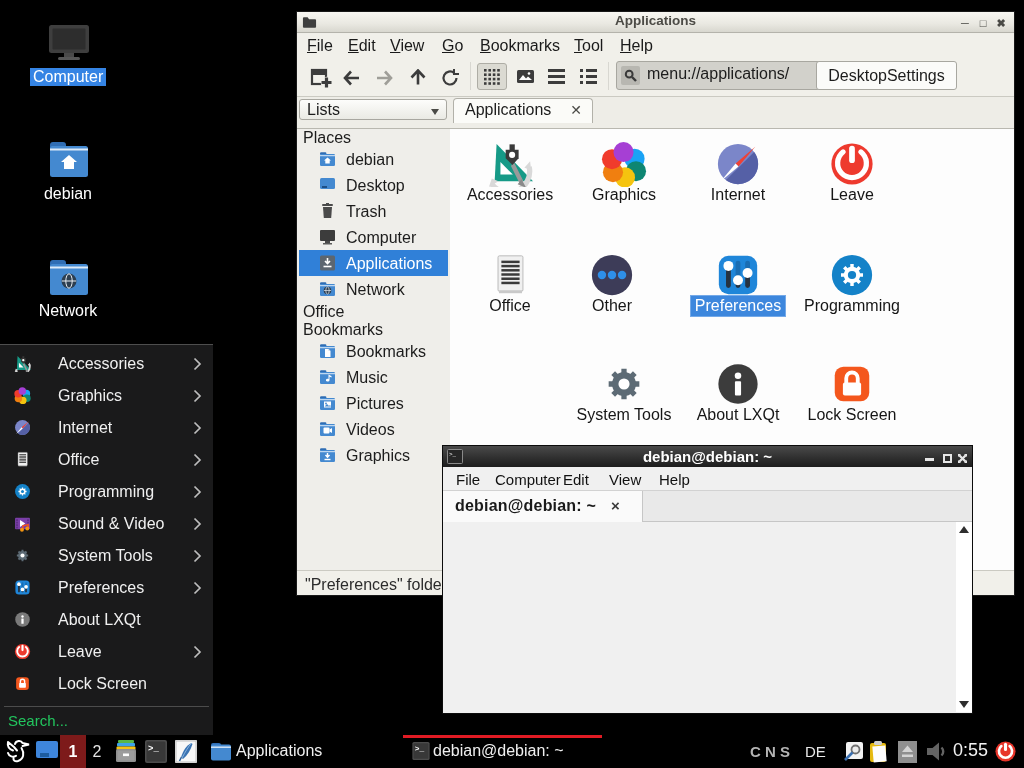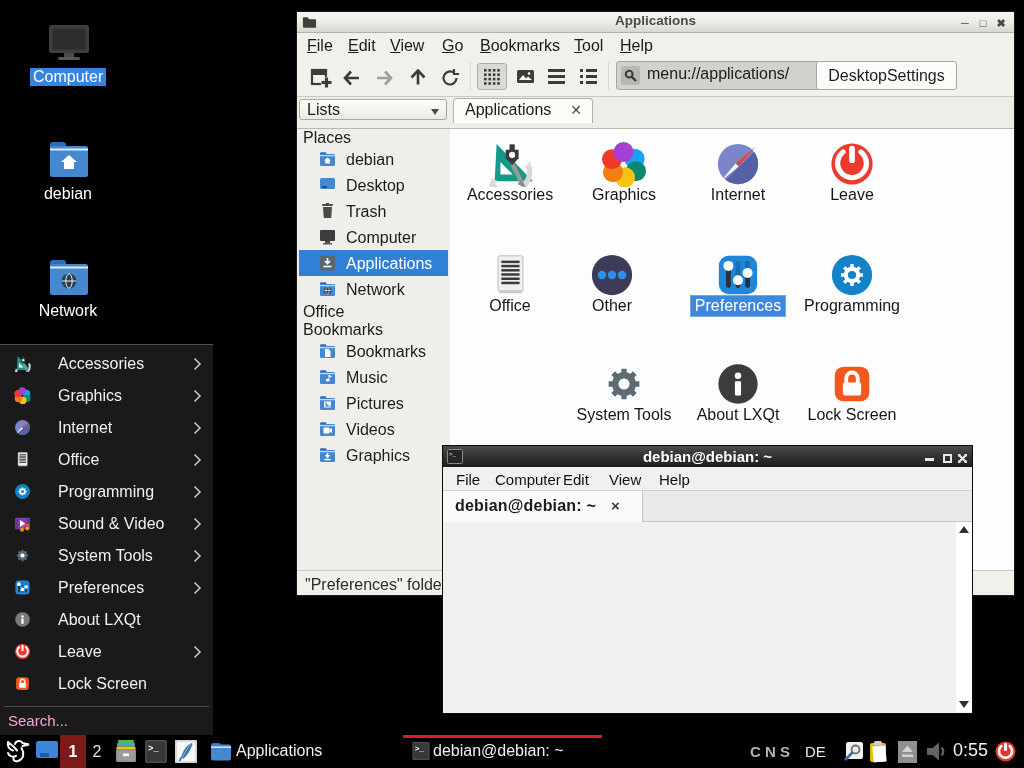--- a/index.html
+++ b/index.html
@@ -591,21 +591,21 @@
           <path d="M1.5 1.5 L7 7 L1.5 12.5" stroke="#bdbdbd" stroke-width="1.7" fill="none"></path>
         </svg></span>
     </div>
   <div class="mrow" style="top:323px">
       <span class="ic"><svg width="17" height="17" viewBox="0 0 48 48">
           <use href="#i-lock"></use>
         </svg></span>
       <span class="txt">Lock Screen</span>
     </div>
   <div style="position:absolute;left:4px;top:361px;width:205px;height:1px;background:#4c4c4c"></div>
-  <div style="position:absolute;left:8px;top:367px;font-size:15px;color:#f9a8d4">Search...</div>
+  <div style="position:absolute;left:8px;top:367px;font-size:15px;color:#22c55e">Search...</div>
 </div>
 
 <div id="panel">
   <svg style="position:absolute;left:4px;top:3px" width="26" height="27" viewBox="0 0 26 27">
     <g stroke="#fff" fill="none" stroke-width="2" stroke-linecap="round">
     <path d="M11 6 C12 2.5 17 2 18.5 5 L25 6.5 L18.5 8"></path>
     <path d="M17.5 10 C20.5 15 20 21 14 23 C11 23.8 9 22.5 9.5 20"></path>
     <path d="M4 4 L10 9 L13 12.5 M4 4 C3.2 8 5 11 9 12.5"></path>
     <path d="M4 15 C5 18.5 9 19.5 12 17.8"></path>
     </g>

